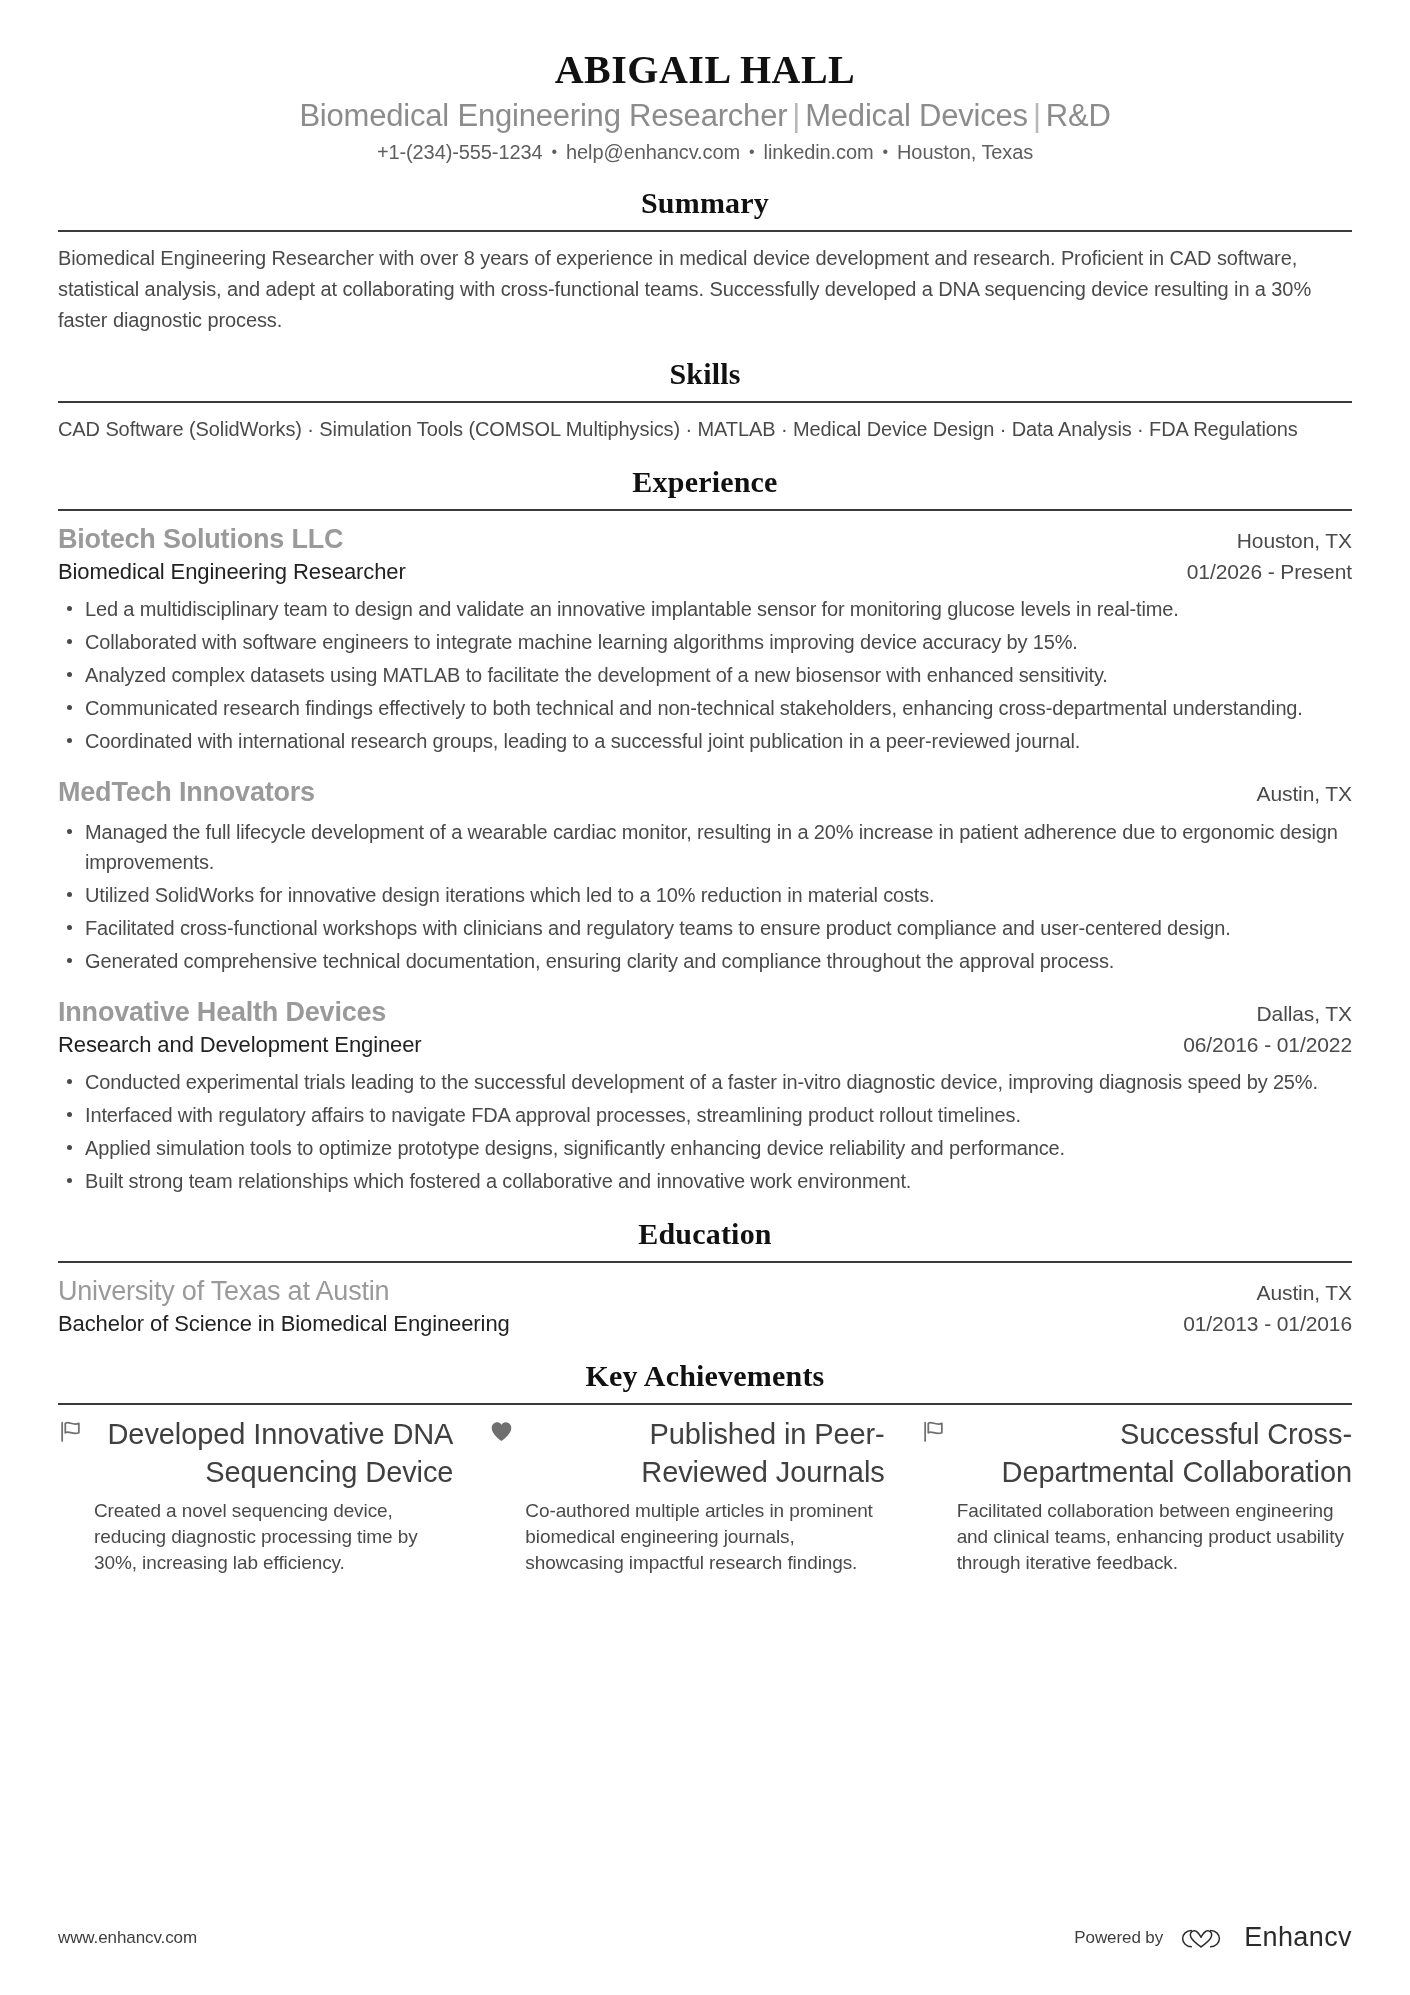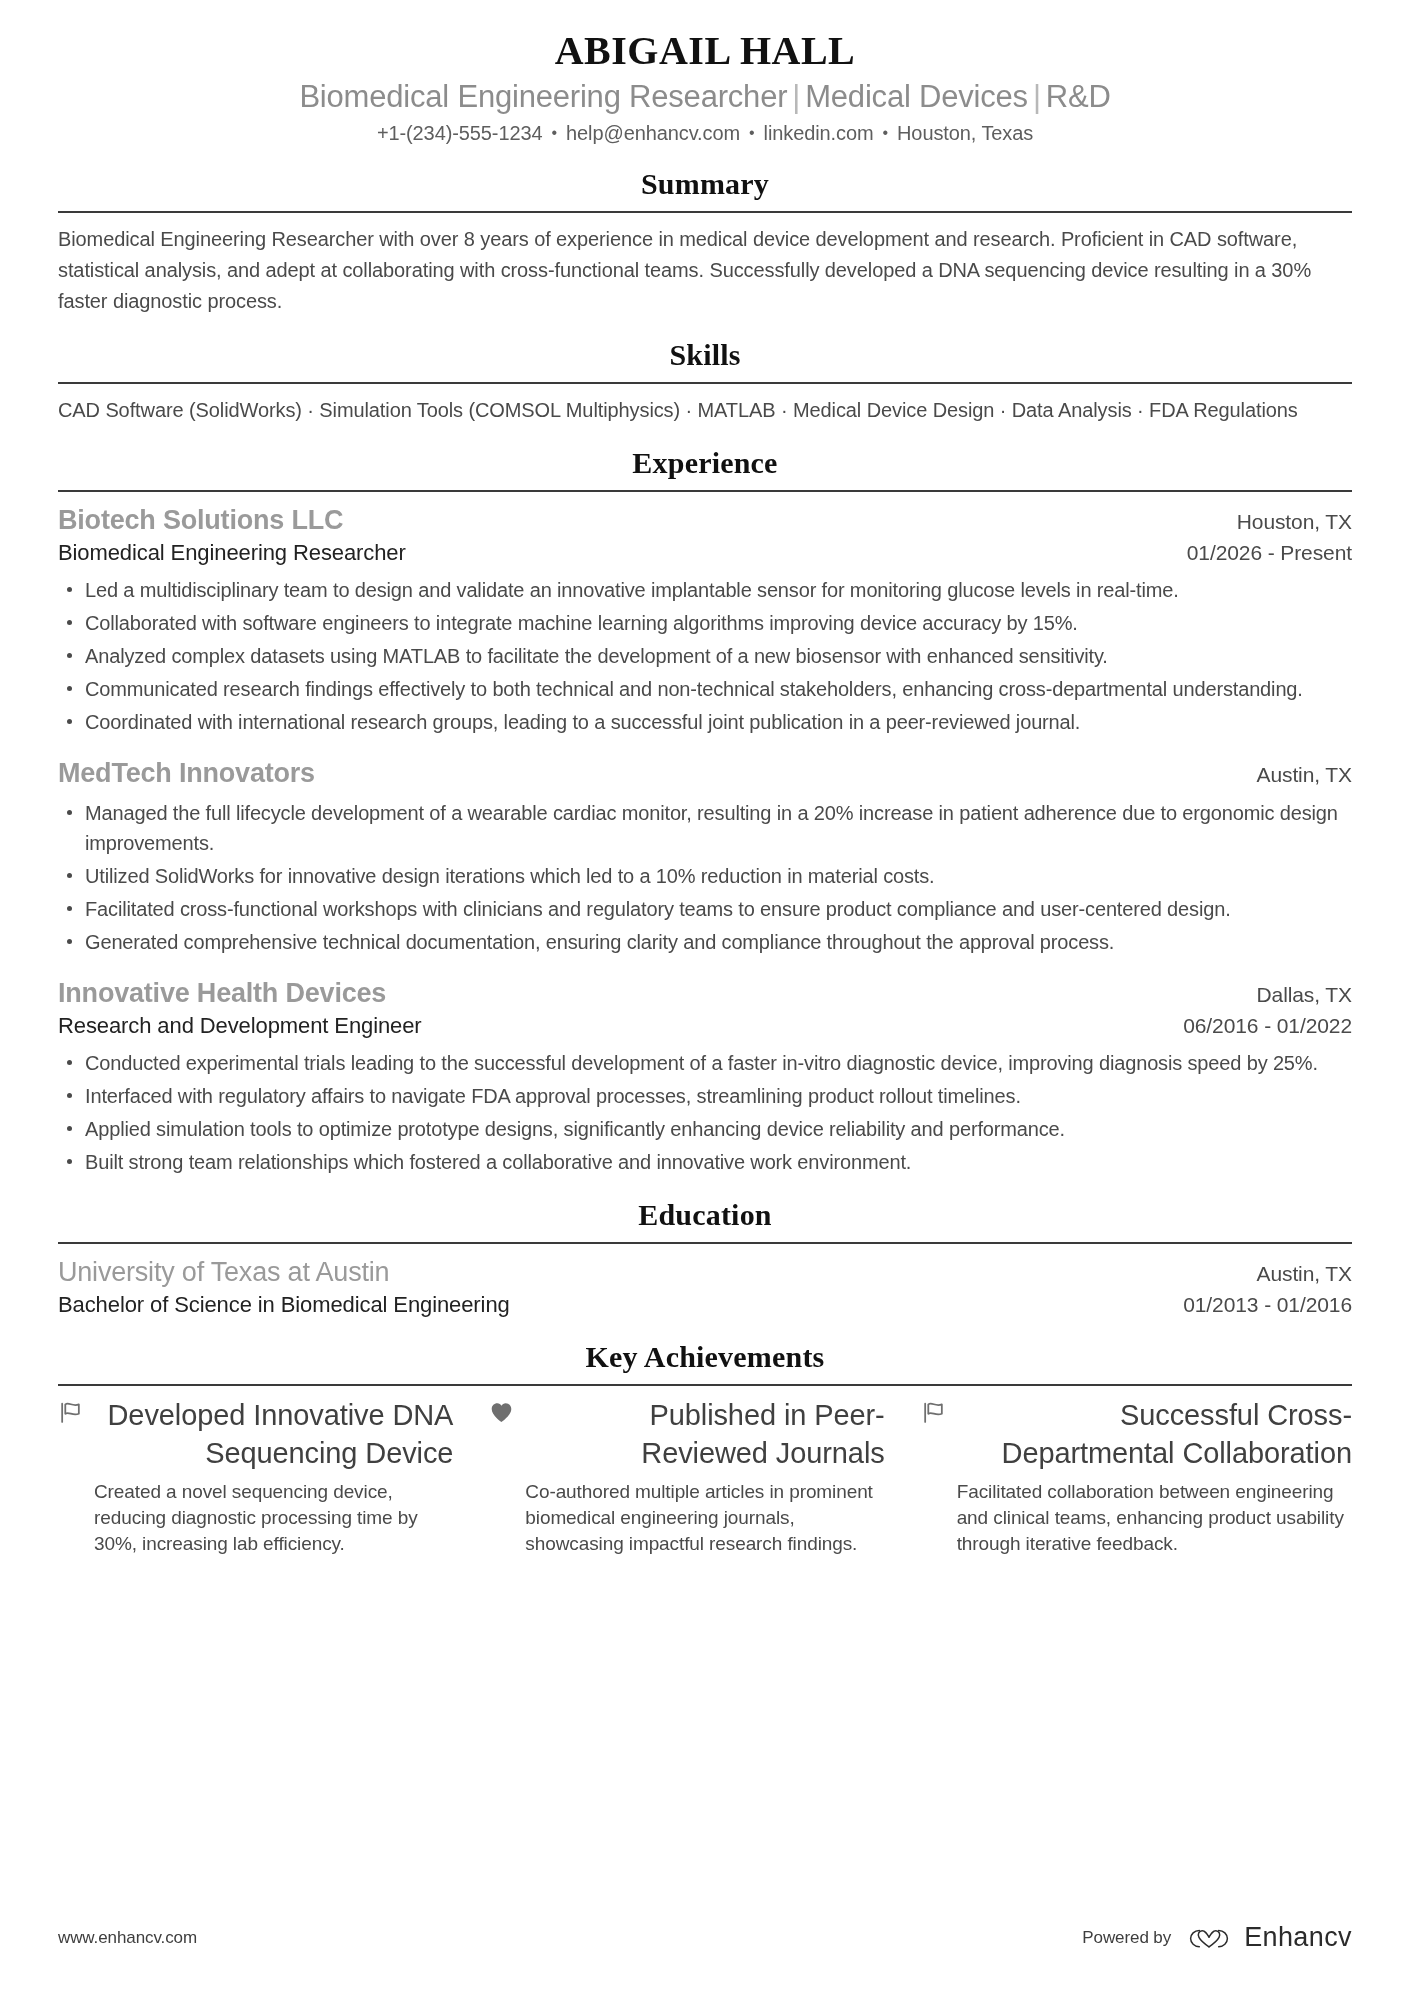--- a/index.html
+++ b/index.html
@@ -14,21 +14,21 @@
     font-family: "Liberation Sans", sans-serif;
     color: #2b2b2b;
     -webkit-font-smoothing: antialiased;
   }
 
   .page {
     position: relative;
     width: 1410px;
     height: 1995px;
     box-sizing: border-box;
-    padding: 27px 58px 0 58px;
+    padding: 46px 58px 0 58px;
     background: #fff;
     overflow: hidden;
   }
 
   
   .hdr { text-align: center; }
   .hdr-name {
     font-family: "Liberation Serif", "DejaVu Serif", serif;
     font-weight: bold;
     font-size: 40px;
@@ -232,21 +232,21 @@
     gap: 17px;
   }
   .footer-powered {
     font-size: 17px;
     color: #3e3e3e;
     letter-spacing: -0.1px;
   }
   .brand {
     display: flex;
     align-items: center;
-    gap: 14px;
+    gap: 22px;
   }
   .brand-mark { width: 42px; height: 26px; color: #2b2b2b; }
   .brand-mark svg { display: block; width: 42px; height: 26px; }
   .brand-name {
     font-size: 27px;
     color: #2b2b2b;
     letter-spacing: 0.4px;
     font-weight: 400;
   }
 </style>

